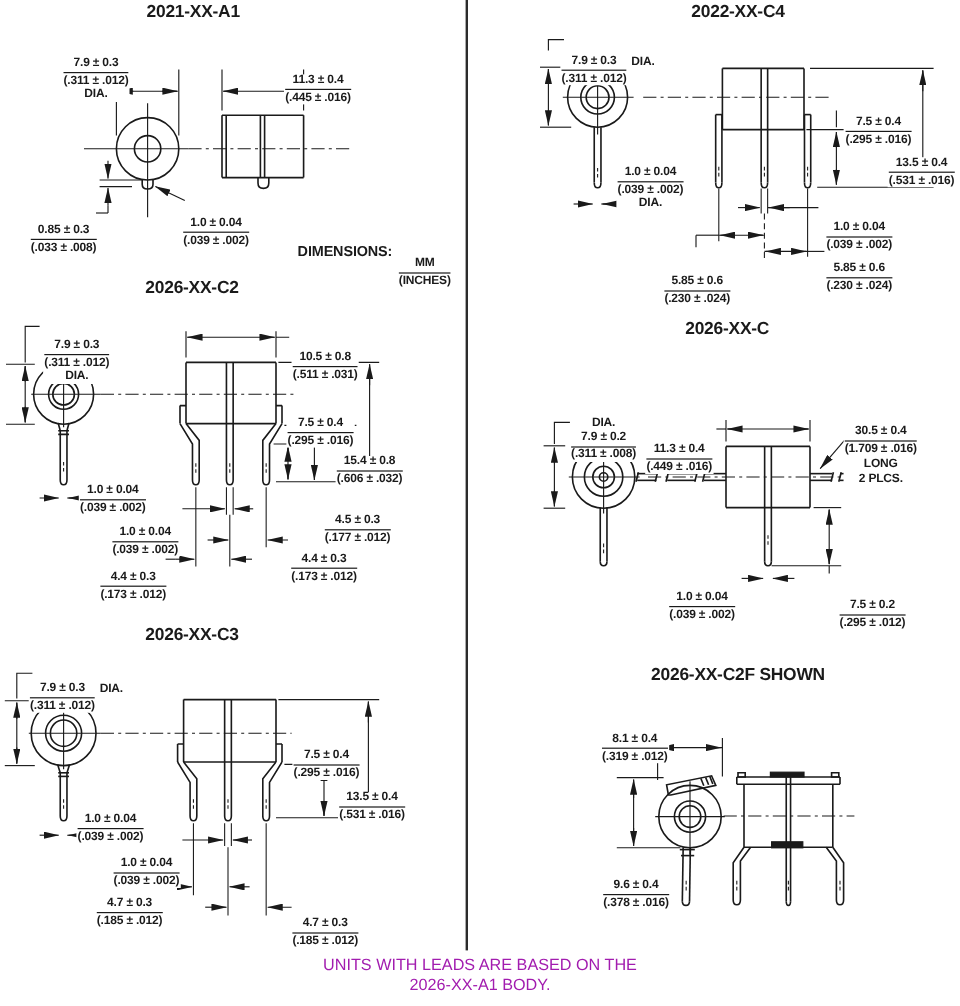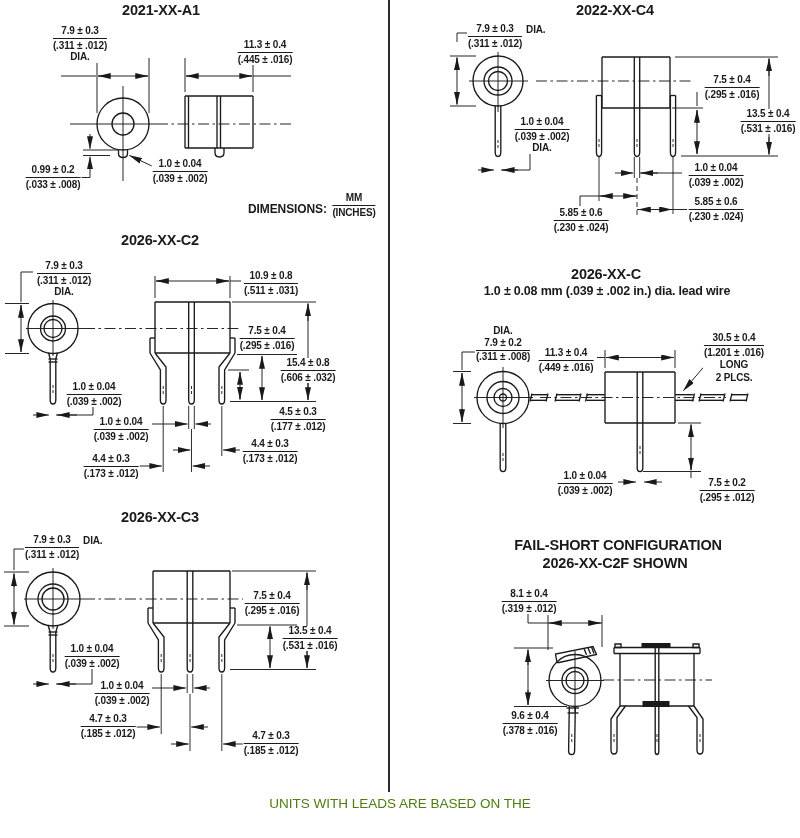--- a/index.html
+++ b/index.html
@@ -12,30 +12,30 @@
   .art .d line,.art .d path{stroke:#1a1a1a;stroke-width:0.95;fill:none;}
   .art line.cl{stroke-dasharray:11 3.5 2.5 3.5;}
   .art line.bk{stroke-width:0.9;}
   .art .dk{fill:#1a1a1a;stroke:#1a1a1a;}
   .dtitle{position:absolute;transform:translateX(-50%);font-size:14.5px;font-weight:bold;
           white-space:nowrap;letter-spacing:-0.2px;}
   .dsub{position:absolute;transform:translateX(-50%);font-size:12.5px;font-weight:bold;
         white-space:nowrap;letter-spacing:-0.2px;}
   .dim{position:absolute;transform:translateX(-50%);text-align:center;font-size:10px;
        font-weight:bold;line-height:10.5px;letter-spacing:-0.15px;white-space:nowrap;
-       background:#fff;padding:0 1px;}
+       background:#fff;padding:0 1px;margin-top:22px;}
   .dim .mm{display:block;border-bottom:1.2px solid #1a1a1a;padding:0 2px 1.5px;}
   .dim .in{display:block;padding-top:1.5px;}
   .dim .sfx-below{display:block;padding-top:1px;}
   .dim .sfx-right{position:absolute;left:100%;top:1px;margin-left:3px;}
   .dim .sfx-above{display:block;padding-bottom:1px;}
   .dim .note{display:block;padding-top:2px;}
   .dimnote-label{position:absolute;font-size:12px;font-weight:bold;letter-spacing:-0.1px;}
   .footer{position:absolute;left:0;right:0;top:795px;text-align:center;font-size:13.5px;
-          line-height:17px;color:#4d7c0f;}
+          line-height:17px;color:#a21caf;}
 </style>
 </head>
 <body>
 
 <div id="stage">
   <div class="divider"></div>
 
   <div class="diag" style="left:0;top:0;width:389px;height:230px">
     <svg class="art" width="389" height="230">
       <defs>
@@ -91,21 +91,21 @@
     </div>
     <div class="dim" style="left:265px;top:40px">
       <span class="mm">11.3 ± 0.4</span>
       <span class="in">(.445 ± .016)</span>
     </div>
     <div class="dim" style="left:180px;top:159px">
       <span class="mm">1.0 ± 0.04</span>
       <span class="in">(.039 ± .002)</span>
     </div>
     <div class="dim" style="left:53px;top:165px">
-      <span class="mm">0.99 ± 0.2</span>
+      <span class="mm">0.85 ± 0.3</span>
       <span class="in">(.033 ± .008)</span>
     </div>
     <div class="dimnote-label" style="left:248px;top:202px">DIMENSIONS:</div>
     <div class="dim" style="left:354px;top:193px">
       <span class="mm">MM</span>
       <span class="in">(INCHES)</span>
     </div>
   </div>
 
   <div class="diag" style="left:400px;top:0;width:400px;height:250px">
@@ -317,21 +317,21 @@
         <line x1="138" y1="236" x2="146" y2="236"></line>
       </g>
     </svg>
     <div class="dtitle" style="left:160px;top:2px">2026-XX-C2</div>
     <div class="dim" style="left:64px;top:31px">
       <span class="mm">7.9 ± 0.3</span>
       <span class="in">(.311 ± .012)</span>
       <span class="sfx-below">DIA.</span>
     </div>
     <div class="dim" style="left:271px;top:41px">
-      <span class="mm">10.9 ± 0.8</span>
+      <span class="mm">10.5 ± 0.8</span>
       <span class="in">(.511 ± .031)</span>
     </div>
     <div class="dim" style="left:267px;top:96px">
       <span class="mm">7.5 ± 0.4</span>
       <span class="in">(.295 ± .016)</span>
     </div>
     <div class="dim" style="left:308px;top:128px">
       <span class="mm">15.4 ± 0.8</span>
       <span class="in">(.606 ± .032)</span>
     </div>
@@ -429,47 +429,46 @@
         <line x1="272" y1="232" x2="254.1" y2="232" marker-end="url(#kc)"></line>
         <line x1="288" y1="173" x2="311" y2="173"></line>
           <line x1="253" y1="221.5" x2="311" y2="221.5"></line>
         <line x1="301" y1="186" x2="301" y2="174.7" marker-end="url(#kc)"></line>
         <line x1="301" y1="208" x2="301" y2="220" marker-end="url(#kc)"></line>
         <line x1="301" y1="174.5" x2="301" y2="220.2"></line>
         <line x1="301" y1="221.5" x2="301" y2="228"></line>
       </g>
     </svg>
     <div class="dtitle" style="left:216px;top:16px">2026-XX-C</div>
-    <div class="dsub" style="left:217px;top:34px">1.0 ± 0.08 mm (.039 ± .002 in.) dia. lead wire</div>
     <div class="dim" style="left:113px;top:76px">
       <span class="sfx-above">DIA.</span>
       <span class="mm">7.9 ± 0.2</span>
       <span class="in">(.311 ± .008)</span>
     </div>
     <div class="dim" style="left:176px;top:98px">
       <span class="mm">11.3 ± 0.4</span>
       <span class="in">(.449 ± .016)</span>
     </div>
     <div class="dim" style="left:344px;top:83px">
       <span class="mm">30.5 ± 0.4</span>
-      <span class="in">(1.201 ± .016)</span>
+      <span class="in">(1.709 ± .016)</span>
       <span class="note">LONG</span>
       <span class="note">2 PLCS.</span>
     </div>
     <div class="dim" style="left:195px;top:221px">
       <span class="mm">1.0 ± 0.04</span>
       <span class="in">(.039 ± .002)</span>
     </div>
     <div class="dim" style="left:337px;top:228px">
       <span class="mm">7.5 ± 0.2</span>
       <span class="in">(.295 ± .012)</span>
     </div>
   </div>
 
-  <div class="diag" style="left:0;top:508px;width:464px;height:275px">
+  <div class="diag" style="left:0;top:520px;width:464px;height:275px">
     <svg class="art" width="389" height="275">
       <defs>
           <marker id="kc3" markerWidth="13" markerHeight="6" refX="12.5" refY="3" orient="auto" markerUnits="userSpaceOnUse">
             <path d="M0,0 L13,3 L0,6 z" fill="#1a1a1a"></path>
           </marker>
         </defs>
       <g class="p">
         <circle cx="53" cy="91" r="27"></circle>
           <circle cx="53" cy="91" r="15"></circle>
           <circle cx="53" cy="91" r="11"></circle>
@@ -640,28 +639,28 @@
         <line x1="161" y1="103" x2="149.3" y2="103" marker-end="url(#kf)"></line>
         <line x1="189" y1="103" x2="200.7" y2="103" marker-end="url(#kf)"></line>
         <line x1="148" y1="103" x2="202" y2="103"></line>
         <line x1="114" y1="128" x2="153" y2="128"></line>
           <line x1="114" y1="186.5" x2="167" y2="186.5"></line>
         <line x1="128" y1="145" x2="128" y2="129.7" marker-end="url(#kf)"></line>
         <line x1="128" y1="170" x2="128" y2="184.8" marker-end="url(#kf)"></line>
         <line x1="128" y1="129.5" x2="128" y2="185"></line>
       </g>
     </svg>
-    <div class="dtitle" style="left:218px;top:17px">FAIL-SHORT CONFIGURATION</div>
     <div class="dtitle" style="left:215px;top:35px">2026-XX-C2F SHOWN</div>
     <div class="dim" style="left:129px;top:69px">
       <span class="mm">8.1 ± 0.4</span>
       <span class="in">(.319 ± .012)</span>
     </div>
     <div class="dim" style="left:130px;top:191px">
       <span class="mm">9.6 ± 0.4</span>
       <span class="in">(.378 ± .016)</span>
     </div>
   </div>
 
   <div class="footer">
     <div>UNITS WITH LEADS ARE BASED ON THE</div>
+    <div>2026-XX-A1 BODY.</div>
   </div>
 </div>
 
 </body></html>

